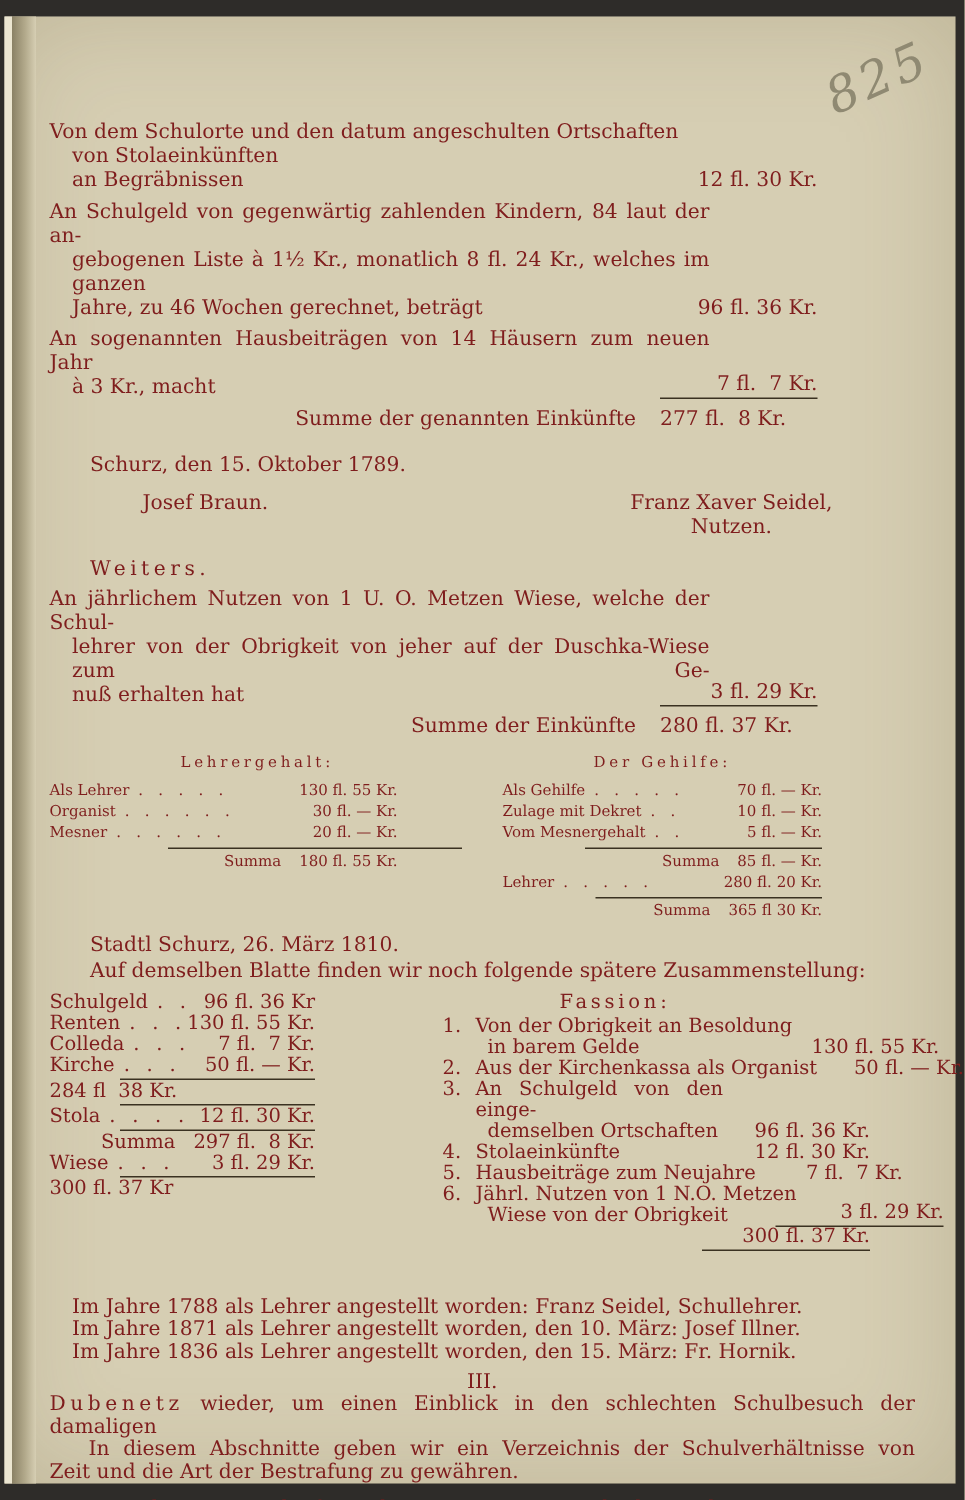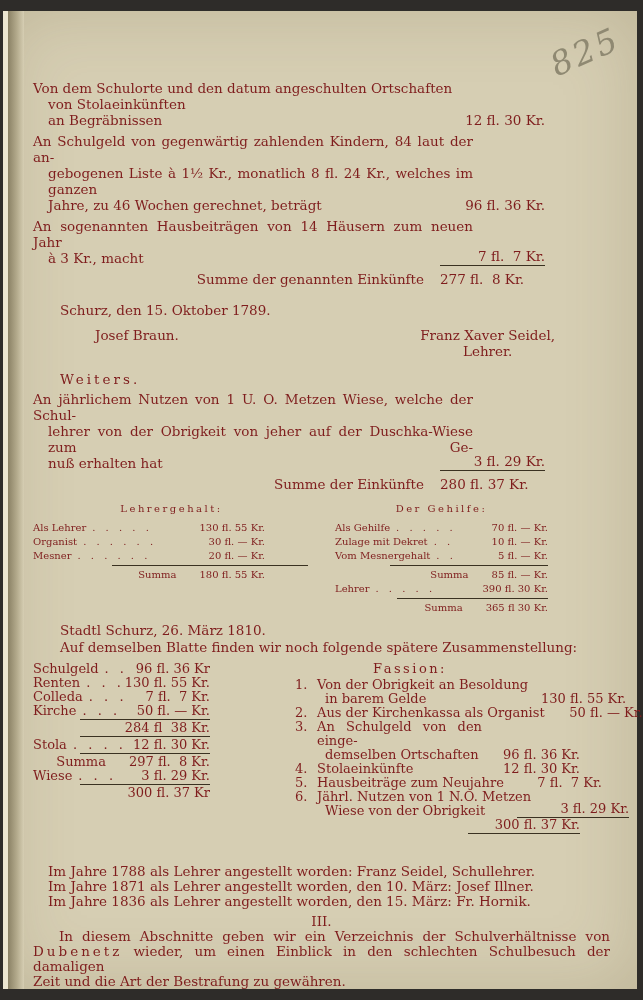--- a/index.html
+++ b/index.html
@@ -50,33 +50,33 @@
   .sal-l{width:277px;}
   .sal-gap{width:25px;}
   .sal-r{width:213px;}
   .sal-title{text-align:center;letter-spacing:2.5px;margin-bottom:5px;}
   .trow{display:flex;align-items:baseline;}
   .trow .lbl{white-space:nowrap;}
   .trow .dots{flex:1;overflow:hidden;white-space:nowrap;padding:0 6px;word-spacing:7px;}
   .trow .amt{text-align:right;white-space:pre;min-width:95px;}
   .sal-l .trow{padding-right:45px;}
   .sal-l .rule{margin:2px 2px 2px 79px;}
-  .sumrow2{display:flex;justify-content:flex-end;align-items:flex-end;gap:23px;}
+  .sumrow2{display:flex;justify-content:flex-end;align-items:flex-end;gap:12px;}
   .sal-l .sumrow2{padding-right:45px;}
   .sal-r .rule-a{margin:2px 0 2px 55px;}
   .sal-r .rule-b{margin:2px 0 2px 62px;}
 
   
   .fassion{display:flex;margin-top:7px;font-size:13px;line-height:14px;}
   .f-l{width:190px;}
   .f-l .trow{padding-right:13px;}
   .f-l .trow .amt{min-width:86px;}
   .f-l .rule{margin:1px 13px 1px 47px;}
   .f-l .sumrow2{padding-right:13px;}
-  .f-l .totrow{display:flex;justify-content:flex-end;padding-right:13px;}
+  .f-l .totrow{display:flex;padding-right:13px;}
   .f-gap{width:72px;}
   .f-r{width:285px;}
   .f-title{text-align:center;letter-spacing:2.5px;margin-bottom:2px;padding-right:55px;}
   .f-item{display:flex;}
   .f-num{width:22px;flex:none;}
   .f-body{flex:1;position:relative;padding-right:98px;}
   .f-body .ln2{white-space:nowrap;}
   .f-body .ind2{padding-left:8px;}
   .f-body .famt{position:absolute;right:0;bottom:0;width:95px;text-align:right;white-space:pre;}
   .f-body .famt.fr{border-bottom:1.5px solid #3a3121;width:112px;padding-bottom:1px;}
@@ -125,21 +125,21 @@
         <span class="amt">277 fl.  8 Kr.</span>
       </div>
     </section>
 
     <div class="dateline">Schurz, den 15. Oktober 1789.</div>
 
     <div class="sigrow">
       <span>Josef Braun.</span>
       <div class="sig-right">
         <div>Franz Xaver Seidel,</div>
-        <div>Lehrer.</div>
+        <div>Nutzen.</div>
       </div>
     </div>
 
     <div class="spaced-head">Weiters.</div>
 
     <section class="money2">
       <div class="entry ruled">
         <div class="jl">An jährlichem Nutzen von 1 U. O. Metzen Wiese, welche der Schul-</div>
         <div class="jl ind">lehrer von der Obrigkeit von jeher auf der Duschka-Wiese zum Ge-</div>
         <div class="ln ind">nuß erhalten hat</div>
@@ -194,21 +194,21 @@
           <span class="amt">5 fl. — Kr.</span>
         </div>
         <div class="rule rule-a"></div>
         <div class="sumrow2">
           <span>Summa</span>
           <span class="amt" style="white-space:pre;">85 fl. — Kr.</span>
         </div>
         <div class="trow">
           <span class="lbl">Lehrer</span>
           <span class="dots">. .   . . .</span>
-          <span class="amt">390 fl. 30 Kr.</span>
+          <span class="amt">280 fl. 20 Kr.</span>
         </div>
         <div class="rule rule-b"></div>
         <div class="sumrow2">
           <span>Summa</span>
           <span class="amt" style="white-space:pre;">365 fl 30 Kr.</span>
         </div>
       </div>
     </section>
 
     <div class="dateline" style="margin-top:7px;">Stadtl Schurz, 26. März 1810.</div>
@@ -318,22 +318,22 @@
 
     <section class="years">
       <div class="ln">Im Jahre 1788 als Lehrer angestellt worden: Franz Seidel, Schullehrer.</div>
       <div class="ln">Im Jahre 1871 als Lehrer angestellt worden, den 10. März: Josef Illner.</div>
       <div class="ln">Im Jahre 1836 als Lehrer angestellt worden, den 15. März: Fr. Hornik.</div>
     </section>
 
     <div class="numeral">III.</div>
 
     <section class="para">
+      <div class="jl"><span class="sperr">Dubenetz</span><span> wieder, um einen Einblick in den schlechten Schulbesuch der damaligen</span></div>
       <div class="jl indent1">In diesem Abschnitte geben wir ein Verzeichnis der Schulverhältnisse von</div>
-      <div class="jl"><span class="sperr">Dubenetz</span><span> wieder, um einen Einblick in den schlechten Schulbesuch der damaligen</span></div>
       <div class="ln">Zeit und die Art der Bestrafung zu gewähren.</div>
     </section>
 
     <div class="headrow">
       <span class="spaced-head2">K. k. Herrschaft Schurz.</span>
       <span class="spaced-head2 right">Schule Dubenetz.</span>
     </div>
 
   </div>
 </div>

